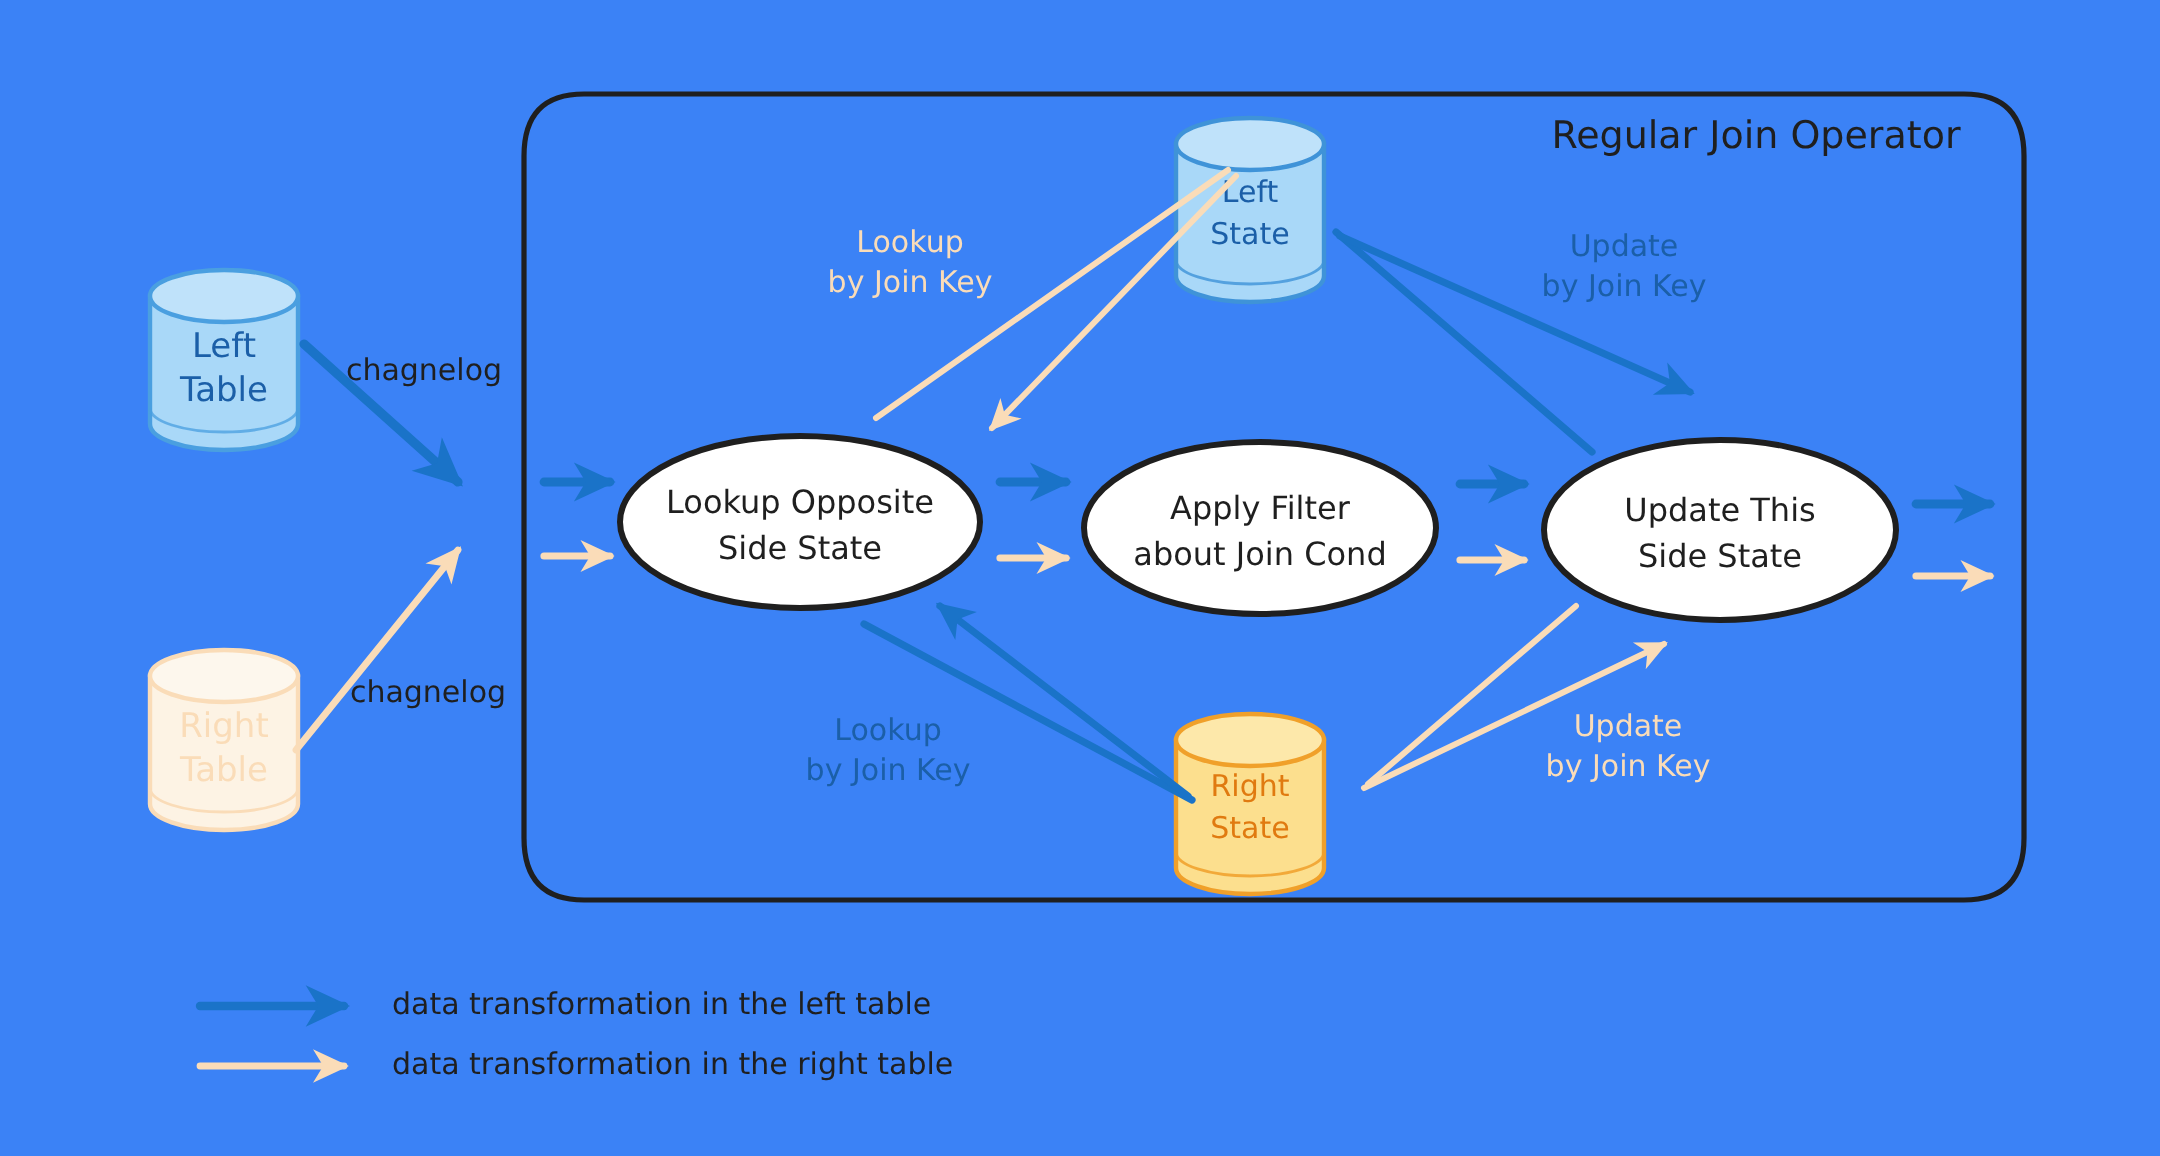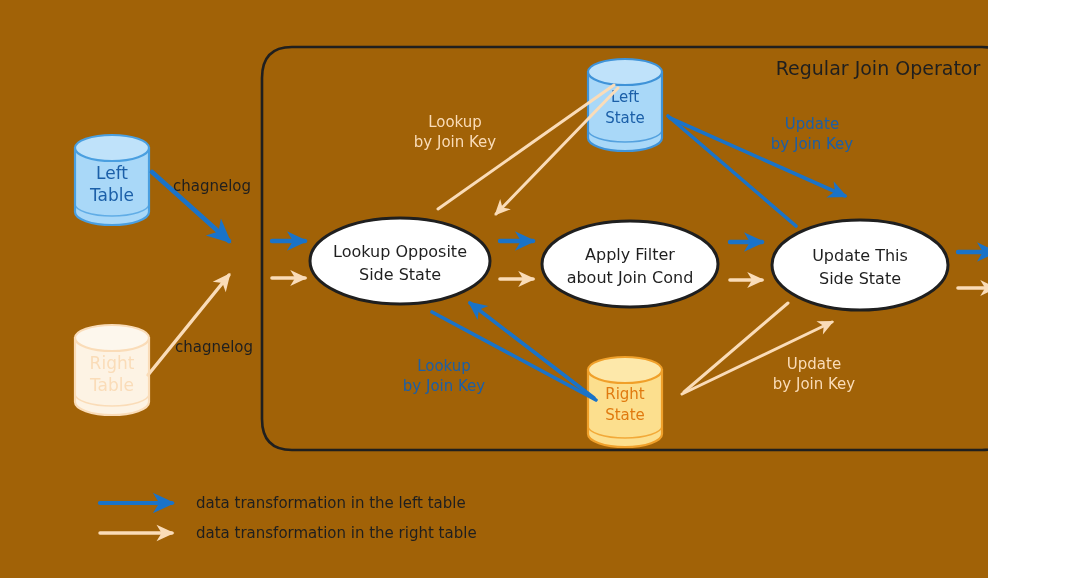--- a/index.html
+++ b/index.html
@@ -6,23 +6,23 @@
   html, body {
     margin: 0;
     padding: 0;
     background: #ffffff;
   }
   body {
     font-family: "DejaVu Sans", sans-serif;
   }
   #canvas {
     position: relative;
-    width: 988px;
+    width: 1080px;
     height: 578px;
-    background: #a16207;
+    background: #3b82f6;
     overflow: hidden;
   }
   svg#diagram {
     position: absolute;
     top: 0;
     left: 0;
     width: 1080px;
     height: 578px;
   }
   .hand-text {

